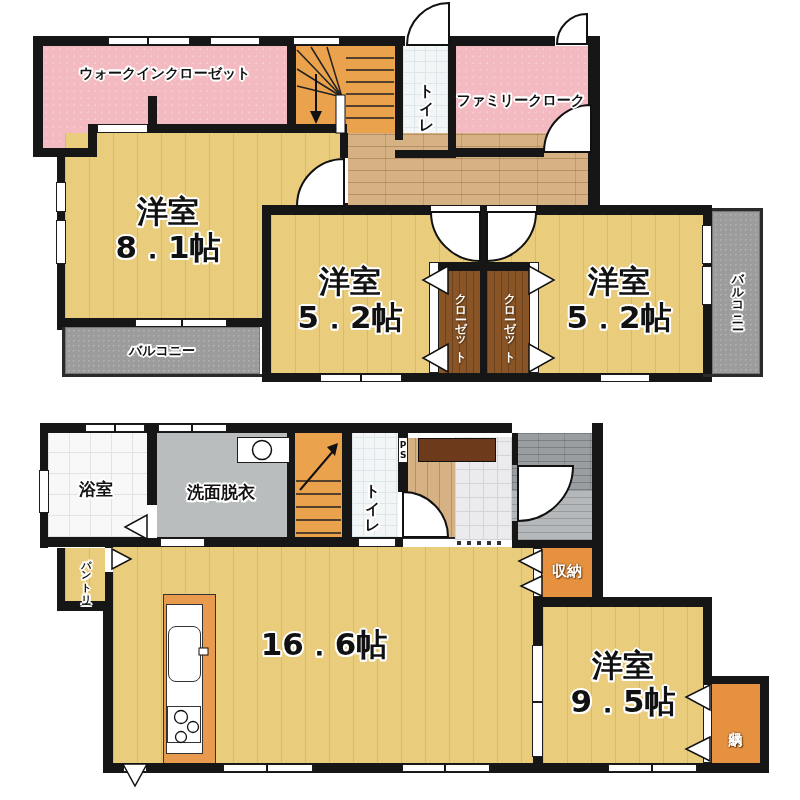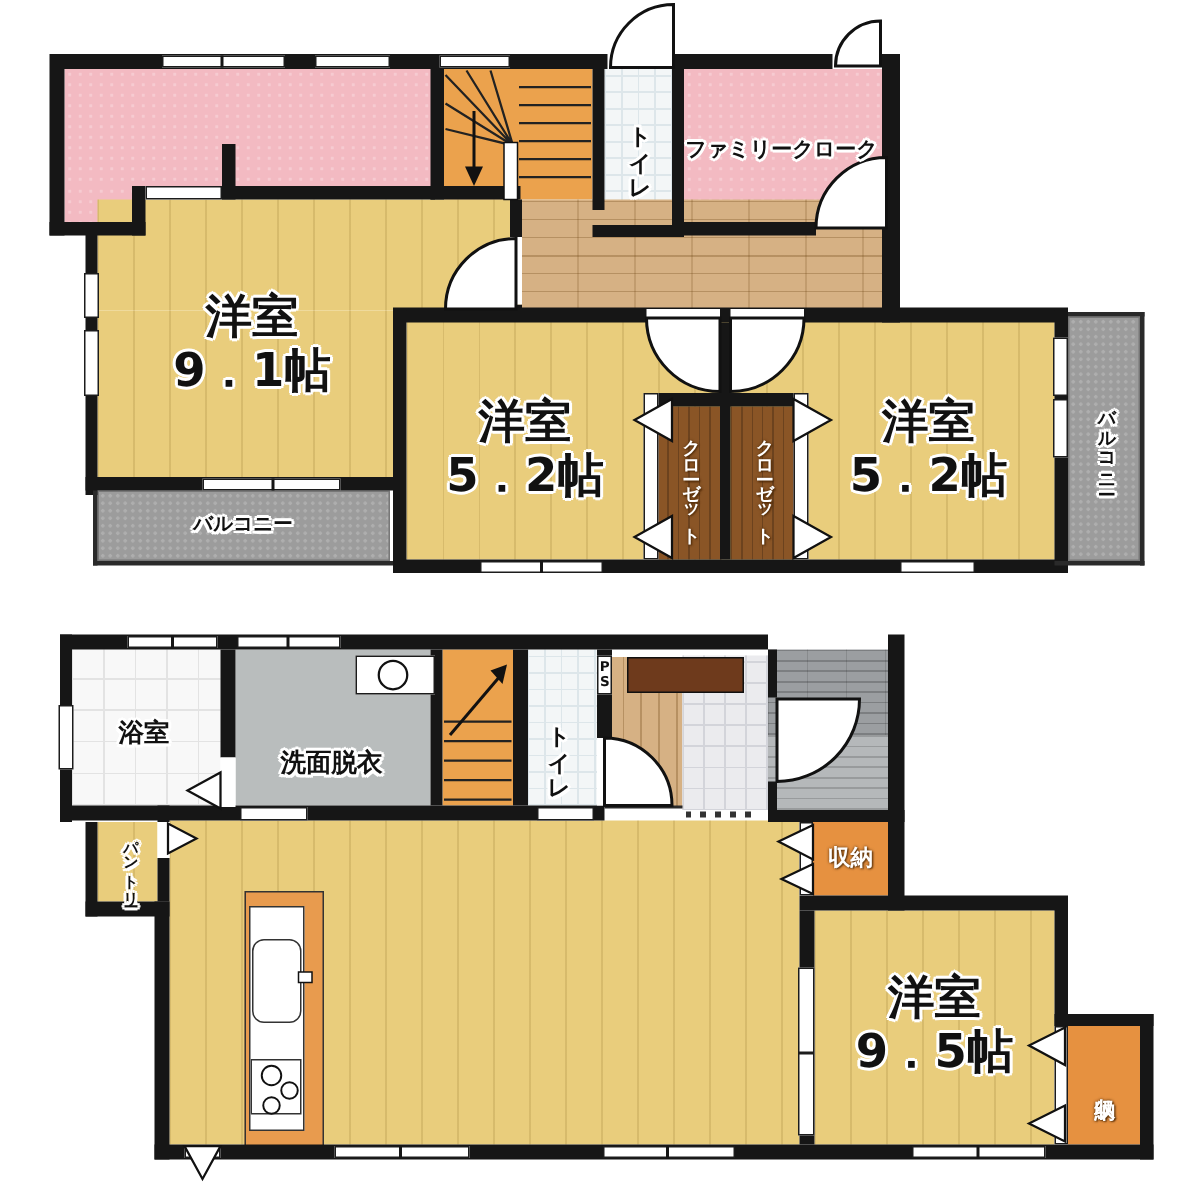--- a/index.html
+++ b/index.html
@@ -210,45 +210,47 @@
     <line x1="300" y1="490" x2="334" y2="450" stroke="#111" stroke-width="2"></line>
     <polygon points="338,443 327,447 335,456" fill="#111"></polygon>
 
     <circle cx="262" cy="450" r="9.5" fill="#fff" stroke="#111" stroke-width="1.5"></circle>
     <circle cx="181" cy="717" r="6.5" fill="none" stroke="#111" stroke-width="1.3"></circle>
     <circle cx="193" cy="727" r="5.5" fill="none" stroke="#111" stroke-width="1.3"></circle>
     <circle cx="181" cy="737" r="5.5" fill="none" stroke="#111" stroke-width="1.3"></circle>
     <rect x="199" y="648" width="9" height="7" fill="#fff" stroke="#111" stroke-width="1"></rect>
   </svg>
 
+  <div class="lbl" style="left:165px;top:73px;font-size:14px">ウォークインクローゼット</div>
   <div class="lbl v" style="left:426px;top:100px;font-size:15px">トイレ</div>
   <div class="lbl" style="left:521px;top:100px;font-size:14px">ファミリークローク</div>
   <div class="lbl" style="left:168px;top:230px;font-size:31px">
     <div>洋室</div>
-    <div>9．1帖</div>
+    <div>8．1帖</div>
   </div>
   <div class="lbl" style="left:162px;top:351px;font-size:13px">バルコニー</div>
   <div class="lbl" style="left:350px;top:300px;font-size:31px">
     <div>洋室</div>
     <div>5．2帖</div>
   </div>
   <div class="lbl v wh" style="left:460px;top:321px;font-size:12px">クローゼット</div>
   <div class="lbl v wh" style="left:509px;top:321px;font-size:12px">クローゼット</div>
   <div class="lbl" style="left:619px;top:300px;font-size:31px">
     <div>洋室</div>
     <div>5．2帖</div>
   </div>
   <div class="lbl v" style="left:737px;top:294px;font-size:12px">バルコニー</div>
 
   <div class="lbl" style="left:96px;top:490px;font-size:17px">浴室</div>
-  <div class="lbl" style="left:221px;top:510px;font-size:17px">洗面脱衣</div>
+  <div class="lbl" style="left:221px;top:493px;font-size:17px">洗面脱衣</div>
   <div class="lbl v" style="left:372px;top:500px;font-size:15px">トイレ</div>
   <div class="lbl v" style="left:403px;top:450px;font-size:9px;letter-spacing:0;text-shadow:none">PS</div>
   <div class="lbl v" style="left:86px;top:576px;font-size:10px;letter-spacing:0">パントリー</div>
   <div class="lbl" style="left:324px;top:645px;font-size:31px">
+    <div>16．6帖</div>
   </div>
   <div class="lbl wh" style="left:567px;top:572px;font-size:15px">収納</div>
   <div class="lbl" style="left:623px;top:684px;font-size:31px">
     <div>洋室</div>
     <div>9．5帖</div>
   </div>
   <div class="lbl v wh" style="left:736px;top:722px;font-size:14px">収納</div>
 
 </div>
 

